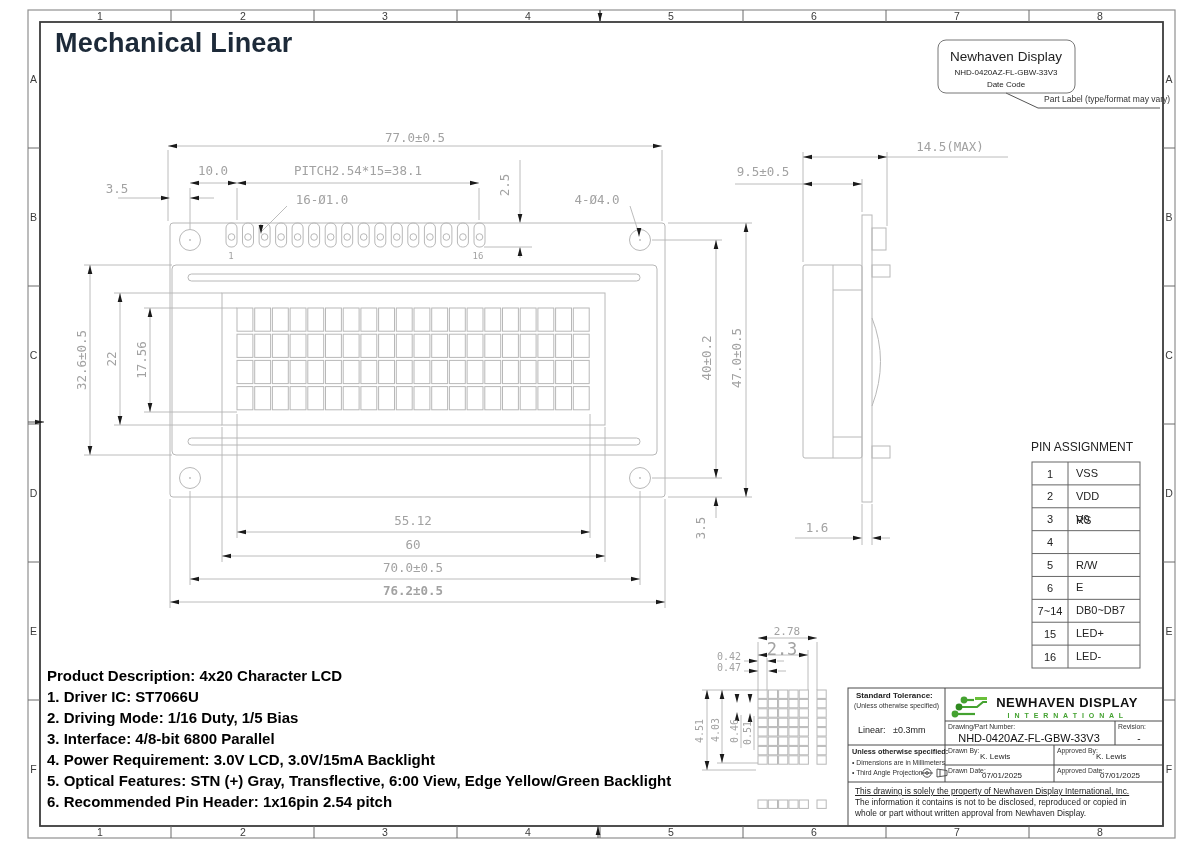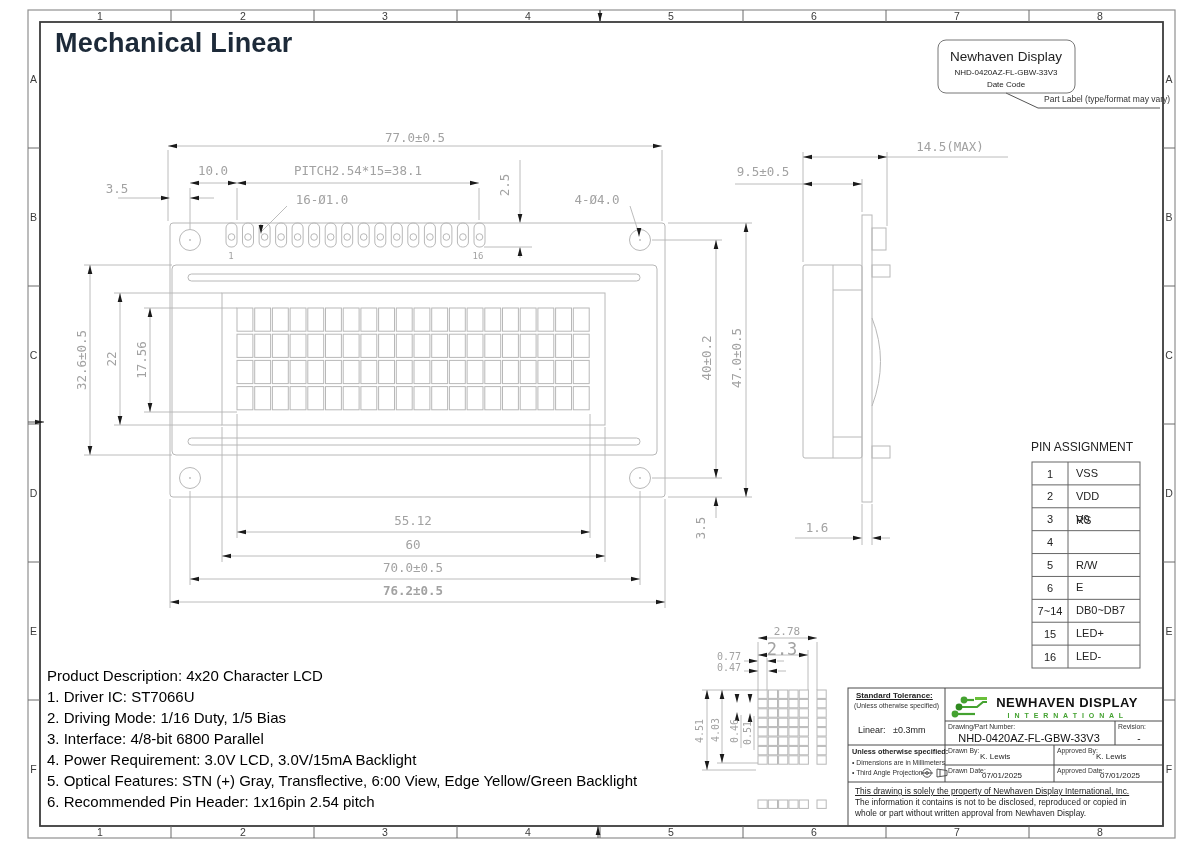--- a/index.html
+++ b/index.html
@@ -8,21 +8,21 @@
   #draw{position:absolute;left:0;top:0;}
   .txt{position:absolute;white-space:nowrap;line-height:1;color:#222;}
   .ctr{transform:translate(-50%,-50%);}
   .dim{position:absolute;white-space:nowrap;line-height:1;
        font-family:"DejaVu Sans Mono",monospace;color:#a2a2a2;font-size:12.5px;
        transform:translate(-50%,-50%);}
   .dimv{transform:translate(-50%,-50%) rotate(-90deg);}
   .zl{position:absolute;white-space:nowrap;line-height:1;color:#3b3b3b;font-size:10.5px;
       transform:translate(-50%,-50%);font-family:"Liberation Sans",sans-serif;}
   .pagetitle{font-size:27px;font-weight:bold;color:#1d2a39;letter-spacing:.2px;}
-  .desc{font-size:15px;color:#000;}
+  .desc{font-size:15px;color:#000;font-weight:bold;}
   .tb{font-family:"Liberation Sans",sans-serif;}
   .lab{font-size:6.8px;color:#333;}
   .val{font-size:8px;color:#222;}
   .green{color:#44a230;}
 </style>
 </head>
 <body>
 
 <div id="sheet">
 
@@ -443,21 +443,21 @@
 
 <span class="txt pagetitle" style="left:55px;top:30px;">Mechanical Linear</span>
 
 <span class="txt ctr" style="left:1006px;top:57px;font-size:13.5px;color:#222;">Newhaven Display</span>
 <span class="txt ctr" style="left:1006px;top:73px;font-size:8px;">NHD-0420AZ-FL-GBW-33V3</span>
 <span class="txt ctr" style="left:1006px;top:85px;font-size:8px;">Date Code</span>
 <span class="txt" style="left:1044px;top:95px;font-size:8.5px;color:#333;">Part Label (type/format may vary)</span>
 
 <span class="txt" style="left:1031px;top:441px;font-size:12px;color:#222;">PIN ASSIGNMENT</span>
 
-<span class="txt tb" style="left:856px;top:692px;font-size:8px;font-weight:bold;color:#222;text-decoration:underline;">Standard Tolerance:</span>
+<span class="txt tb" style="left:856px;top:692px;font-size:8px;font-weight:bold;color:#222;">Standard Tolerance:</span>
 <span class="txt tb lab" style="left:854px;top:703px;">(Unless otherwise specified)</span>
 <span class="txt tb" style="left:858px;top:726px;font-size:9px;color:#222;white-space:pre;">Linear:   ±0.3mm</span>
 <span class="txt tb ctr" style="left:1067px;top:702px;font-size:13px;font-weight:bold;color:#111;letter-spacing:.5px;">NEWHAVEN DISPLAY</span>
 <span class="txt tb ctr green" style="left:1066px;top:715px;font-size:7px;font-weight:bold;letter-spacing:1.5px;">I N T E R N A T I O N A L</span>
 <span class="txt tb lab" style="left:948px;top:724px;">Drawing/Part Number:</span>
 <span class="txt tb ctr" style="left:1029px;top:738px;font-size:11px;color:#111;">NHD-0420AZ-FL-GBW-33V3</span>
 <span class="txt tb lab" style="left:1118px;top:724px;">Revision:</span>
 <span class="txt tb ctr" style="left:1139px;top:739px;font-size:10px;">-</span>
 <span class="txt tb" style="left:852px;top:748px;font-size:7.3px;font-weight:bold;color:#222;">Unless otherwise specified:</span>
 <span class="txt tb lab" style="left:852px;top:760px;">• Dimensions are in Millimeters</span>
@@ -520,21 +520,21 @@
       <span class="dim" style="left:413px;top:545px;">60</span>
       <span class="dim" style="left:413px;top:568px;">70.0±0.5</span>
       <span class="dim" style="left:413px;top:591px;font-weight:bold;">76.2±0.5</span>
       <span class="dim" style="left:231px;top:256px;font-size:9px;">1</span>
       <span class="dim" style="left:478px;top:256px;font-size:9px;">16</span>
       <span class="dim" style="left:950px;top:147px;">14.5(MAX)</span>
       <span class="dim" style="left:763px;top:172px;">9.5±0.5</span>
       <span class="dim" style="left:817px;top:528px;">1.6</span>
       <span class="dim" style="left:787px;top:631px;font-size:11px;">2.78</span>
       <span class="dim" style="left:782px;top:649px;font-size:17px;">2.3</span>
-      <span class="dim" style="left:729px;top:657px;font-size:10px;">0.77</span>
+      <span class="dim" style="left:729px;top:657px;font-size:10px;">0.42</span>
       <span class="dim" style="left:729px;top:668px;font-size:10px;">0.47</span>
       <span class="dim dimv" style="left:700px;top:731px;font-size:10px;">4.51</span>
       <span class="dim dimv" style="left:716px;top:730px;font-size:10px;">4.03</span>
       <span class="dim dimv" style="left:735px;top:731px;font-size:10px;">0.46</span>
       <span class="dim dimv" style="left:748px;top:733px;font-size:10px;">0.51</span>
       <span class="txt ctr" style="left:1050px;top:473.5px;font-size:11px;">1</span>
       <span class="txt" style="left:1076px;top:468px;font-size:11px;">VSS</span>
       <span class="txt ctr" style="left:1050px;top:496.39px;font-size:11px;">2</span>
       <span class="txt" style="left:1076px;top:490.89px;font-size:11px;">VDD</span>
       <span class="txt ctr" style="left:1050px;top:519.28px;font-size:11px;">3</span>

